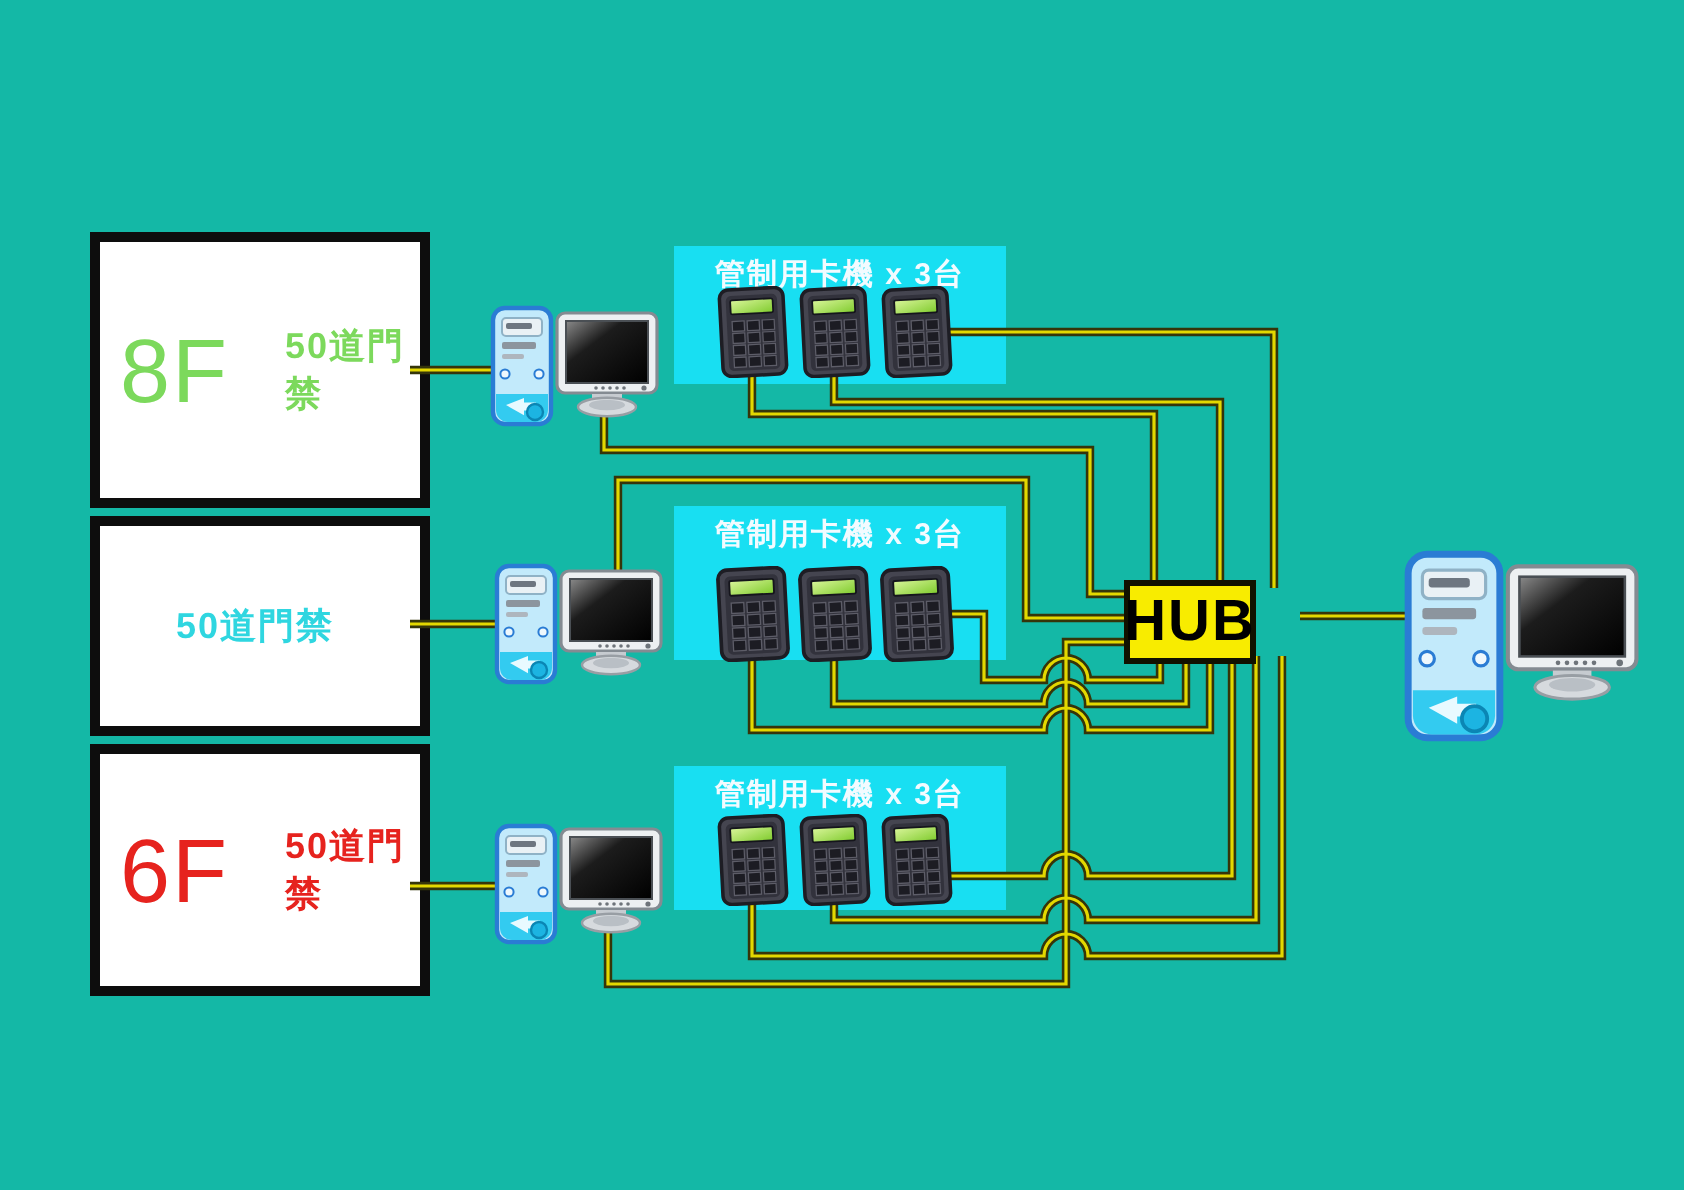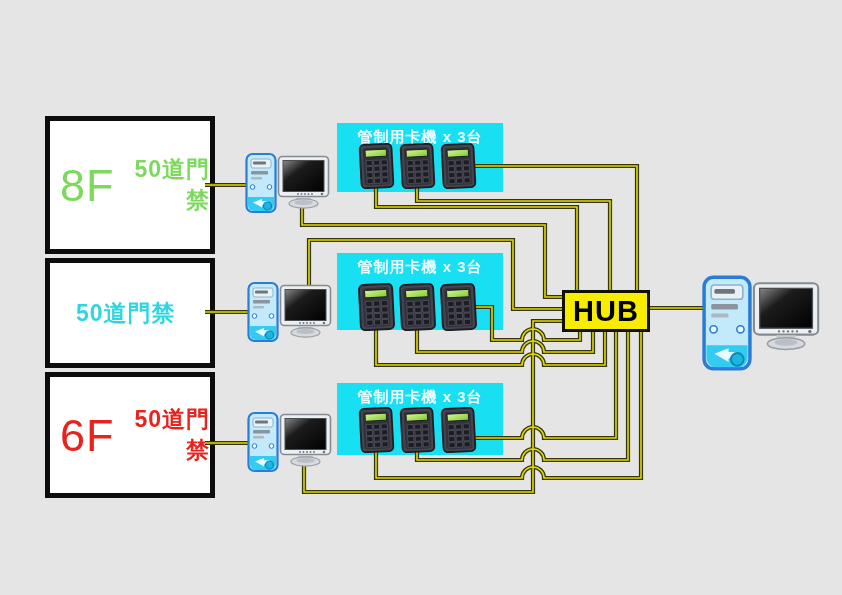--- a/index.html
+++ b/index.html
@@ -1,27 +1,27 @@
 <!DOCTYPE html>
 <html><head>
 <meta charset="utf-8">
 <style>
   html,body{margin:0;padding:0;background:#ffffff;}
-  .stage{position:relative;width:842px;height:595px;background:#e5e5e5;overflow:hidden;
+  .stage{position:relative;width:842px;height:595px;background:#14b8a6;overflow:hidden;
          font-family:"Liberation Sans","DejaVu Sans",sans-serif;}
   
   .floor-box{position:absolute;left:45px;width:150px;background:#ffffff;
-             border:5px solid #0d0d0d;display:flex;align-items:center;padding-left:10px;text-align:right;}
+             border:5px solid #0d0d0d;display:flex;align-items:center;padding-left:10px;}
   .floor-id{font-size:45px;font-weight:500;letter-spacing:1px;line-height:1;}
-  .floor-doors{font-size:23px;font-weight:bold;margin-left:16px;letter-spacing:1px;}
+  .floor-doors{font-size:18px;font-weight:bold;margin-left:28px;letter-spacing:1px;}
   
   .panel{position:absolute;left:337px;width:166px;text-align:center;}
   .panel-title{font-size:15px;font-weight:bold;margin-top:5px;letter-spacing:1px;}
   
-  .hub{position:absolute;left:562px;top:290px;width:88px;height:42px;box-sizing:border-box;
+  .hub{position:absolute;left:562px;top:290px;width:66px;height:42px;box-sizing:border-box;
        border:3px solid #111100;display:flex;align-items:center;justify-content:center;
        font-size:29px;font-weight:bold;color:#000;letter-spacing:1px;}
   
   .mgmt-label{position:absolute;left:700px;top:234px;width:126px;text-align:center;
               font-size:18px;font-weight:900;color:#000;letter-spacing:2px;}
   svg.icon{position:absolute;overflow:visible;}
   .wires{position:absolute;left:0;top:0;}
 </style>
 </head>
 <body>

